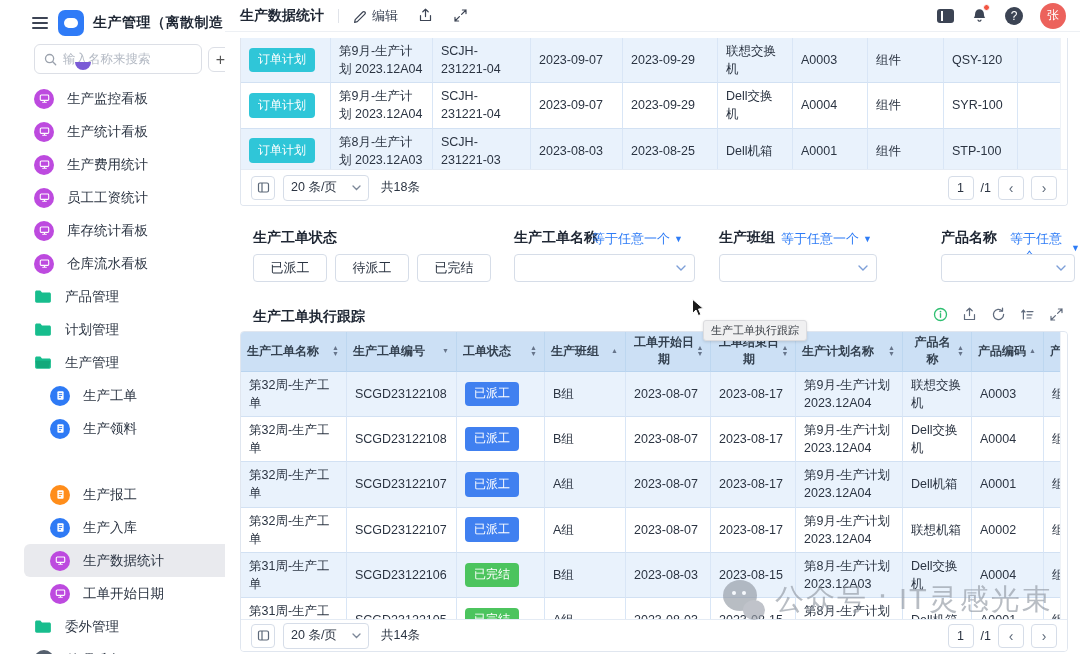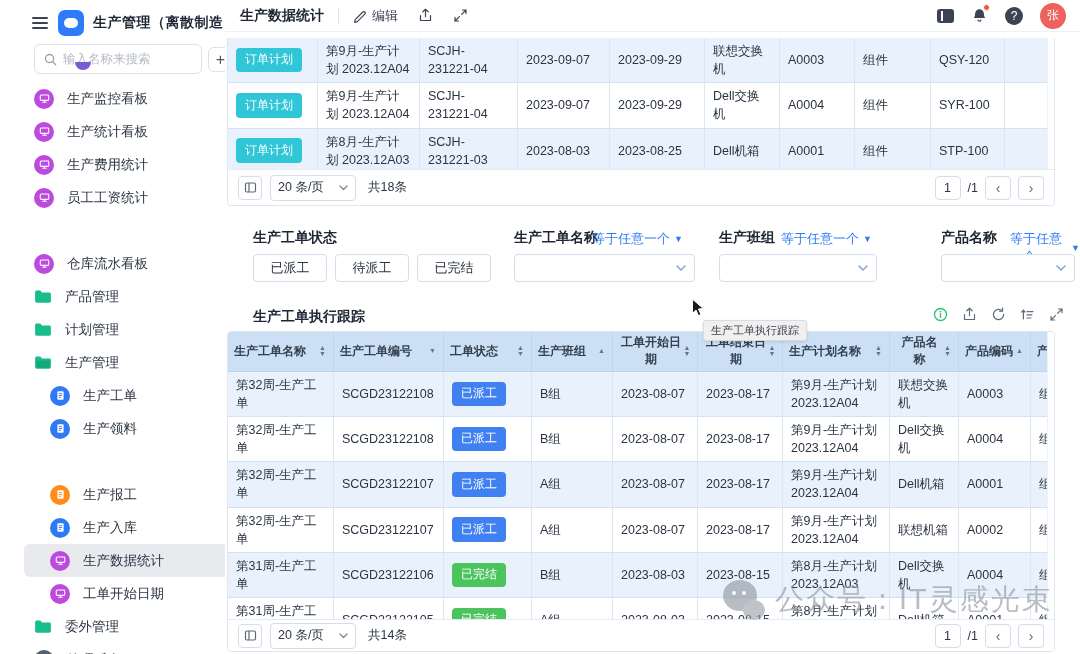--- a/index.html
+++ b/index.html
@@ -52,21 +52,21 @@
   .bell { position:relative; cursor:pointer; display:flex; }
   .bell .dot { position:absolute; right:-2px; top:-3px; width:7px; height:7px; border-radius:50%; background:#f25542; border:1.5px solid #fff; }
   .help-btn { width:18px; height:18px; border-radius:50%; background:#3c4454; color:#fff; font-size:12px;
     display:flex; align-items:center; justify-content:center; cursor:pointer; }
   .avatar { width:26px; height:26px; border-radius:50%; background:#ec625c; color:#fff; font-size:12px;
     display:flex; align-items:center; justify-content:center; cursor:pointer; }
 
   .content { position:absolute; left:0; top:32px; width:855px; height:622px; background:#fff; }
 
   
-  .panel { position:absolute; left:2px; width:828px; border:1px solid #e0e6ef; border-radius:4px; background:#fff; overflow:hidden; }
+  .panel { position:absolute; left:15px; width:828px; border:1px solid #e0e6ef; border-radius:4px; background:#fff; overflow:hidden; }
   .panel1 { top:6px; height:168px; border-top:none; border-radius:0 0 4px 4px; }
   .panel2 { top:299px; height:321px; }
   table.grid { border-collapse:separate; border-spacing:0; table-layout:fixed; width:826px; }
   .grid td, .grid th { font-size:12.5px; padding:4px 8px; border-right:1px solid #d9e6f6; border-bottom:1px solid #d2e1f3;
     overflow:hidden; vertical-align:middle; color:#2b3442; word-break:break-word; line-height:1.45; }
   .grid td:last-child, .grid th:last-child { border-right:none; }
   .t1 td { height:43px; }
   .t2 td { height:44px; }
   tr.alt td { background:#e9f2fc; }
   tr.wht td { background:#fff; }
@@ -180,20 +180,29 @@
           <span class="slabel">生产费用统计</span>
         </div>
       <div class="side-item" style="top:125px">
           <span class="ci p">
             <svg width="11" height="11" viewBox="0 0 12 12">
               <rect x="1.4" y="2.2" width="9.2" height="5.8" rx="1" fill="none" stroke="#fff" stroke-width="1.2"></rect>
               <path d="M6 8.4v1.4M4 10.2h4" stroke="#fff" stroke-width="1.1" stroke-linecap="round"></path>
             </svg>
           </span>
           <span class="slabel">员工工资统计</span>
+        </div>
+      <div class="side-item" style="top:158px">
+          <span class="ci p">
+            <svg width="11" height="11" viewBox="0 0 12 12">
+              <rect x="1.4" y="2.2" width="9.2" height="5.8" rx="1" fill="none" stroke="#fff" stroke-width="1.2"></rect>
+              <path d="M6 8.4v1.4M4 10.2h4" stroke="#fff" stroke-width="1.1" stroke-linecap="round"></path>
+            </svg>
+          </span>
+          <span class="slabel">库存统计看板</span>
         </div>
       <div class="side-item" style="top:191px">
           <span class="ci p">
             <svg width="11" height="11" viewBox="0 0 12 12">
               <rect x="1.4" y="2.2" width="9.2" height="5.8" rx="1" fill="none" stroke="#fff" stroke-width="1.2"></rect>
               <path d="M6 8.4v1.4M4 10.2h4" stroke="#fff" stroke-width="1.1" stroke-linecap="round"></path>
             </svg>
           </span>
           <span class="slabel">仓库流水看板</span>
         </div>

